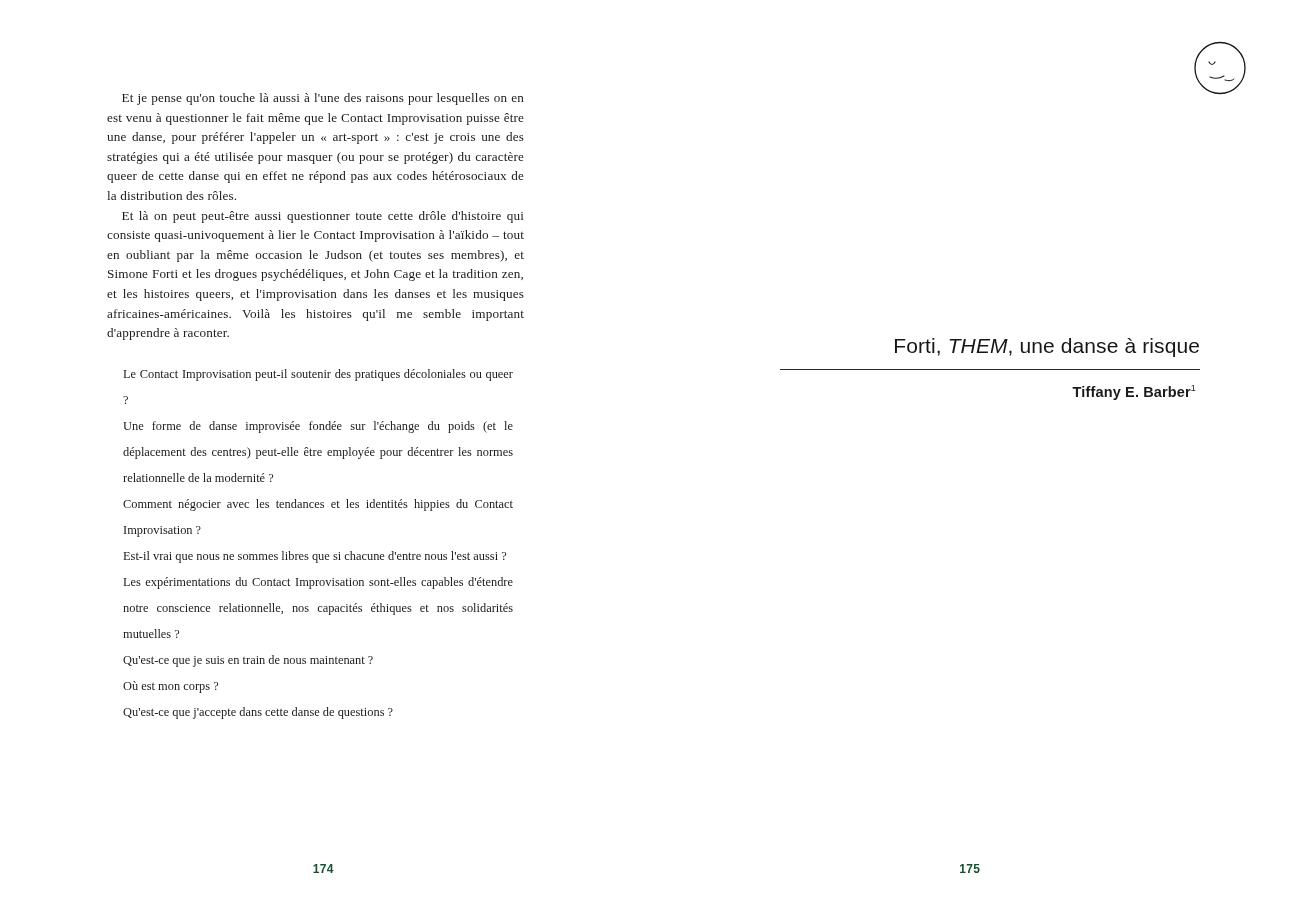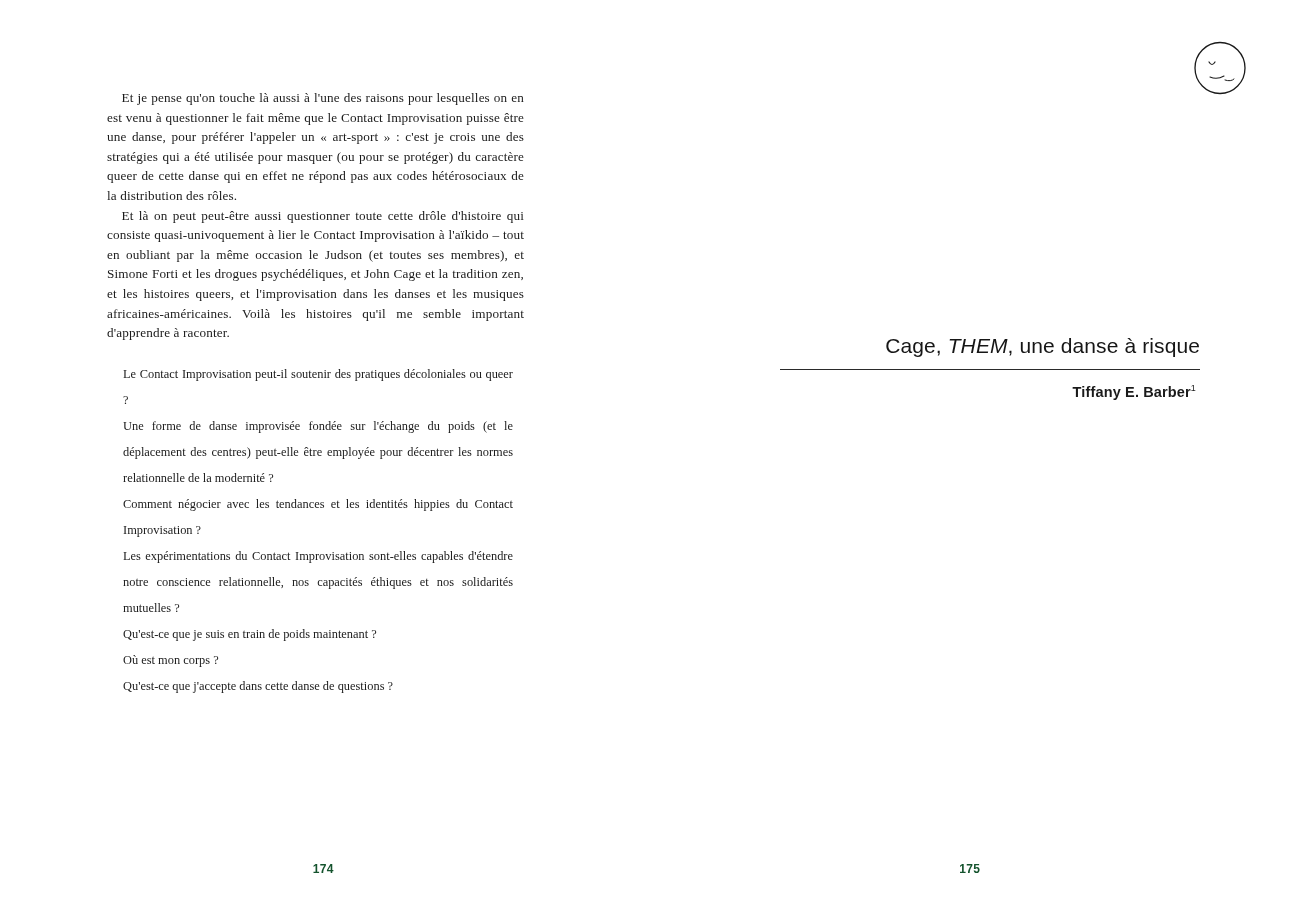--- a/index.html
+++ b/index.html
@@ -122,42 +122,43 @@
 <div class="spread">
 
   <div class="page page-left">
     <div class="body">
       <p class="para">Et je pense qu'on touche là aussi à l'une des raisons pour lesquelles on en est venu à questionner le fait même que le Contact Improvisation puisse être une danse, pour préférer l'appeler un « art-sport » : c'est je crois une des stratégies qui a été utilisée pour masquer (ou pour se protéger) du caractère queer de cette danse qui en effet ne répond pas aux codes hétérosociaux de la distribution des rôles.</p>
       <p class="para">Et là on peut peut-être aussi questionner toute cette drôle d'histoire qui consiste quasi-univoquement à lier le Contact Improvisation à l'aïkido – tout en oubliant par la même occasion le Judson (et toutes ses membres), et Simone Forti et les drogues psychédéliques, et John Cage et la tradition zen, et les histoires queers, et l'improvisation dans les danses et les musiques africaines-américaines. Voilà les histoires qu'il me semble important d'apprendre à raconter.</p>
       <div class="questions">
         <p>Le Contact Improvisation peut-il soutenir des pratiques décoloniales ou queer ?</p>
         <p>Une forme de danse improvisée fondée sur l'échange du poids (et le déplacement des centres) peut-elle être employée pour décentrer les normes relationnelle de la modernité ?</p>
         <p>Comment négocier avec les tendances et les identités hippies du Contact Improvisation ?</p>
+        <p>Est-il vrai que nous ne sommes libres que si chacune d'entre nous l'est aussi ?</p>
         <p>Les expérimentations du Contact Improvisation sont-elles capables d'étendre notre conscience relationnelle, nos capacités éthiques et nos solidarités mutuelles ?</p>
-        <p>Qu'est-ce que je suis en train de poids maintenant ?</p>
+        <p>Qu'est-ce que je suis en train de nous maintenant ?</p>
         <p>Où est mon corps ?</p>
         <p>Qu'est-ce que j'accepte dans cette danse de questions ?</p>
       </div>
     </div>
     <div class="page-num">174</div>
   </div>
 
   <div class="page page-right">
 
     <div class="doodle">
       <svg viewBox="0 0 56 62" width="56" height="62" aria-hidden="true">
         <ellipse cx="28" cy="28" rx="25" ry="25.5" fill="none" stroke="#1a1a1a" stroke-width="1.3"></ellipse>
         <path d="M17 22 q3 5 6 0" fill="none" stroke="#1a1a1a" stroke-width="1.2" stroke-linecap="round"></path>
         <path d="M18 37 q7 3 14 -1" fill="none" stroke="#1a1a1a" stroke-width="1.1" stroke-linecap="round"></path>
         <path d="M33 40 q6 2 9 -1" fill="none" stroke="#1a1a1a" stroke-width="1" stroke-linecap="round"></path>
       </svg>
     </div>
 
     <div class="head">
-      <h1 class="chapter-title"><span>Cage, </span><em>THEM</em><span>, une danse à risque</span></h1>
+      <h1 class="chapter-title"><span>Forti, </span><em>THEM</em><span>, une danse à risque</span></h1>
       <hr class="rule">
       <p class="author"><span>Tiffany E. Barber</span><sup>1</sup></p>
     </div>
 
     <div class="page-num">175</div>
   </div>
 
 </div>
 
 </body></html>

